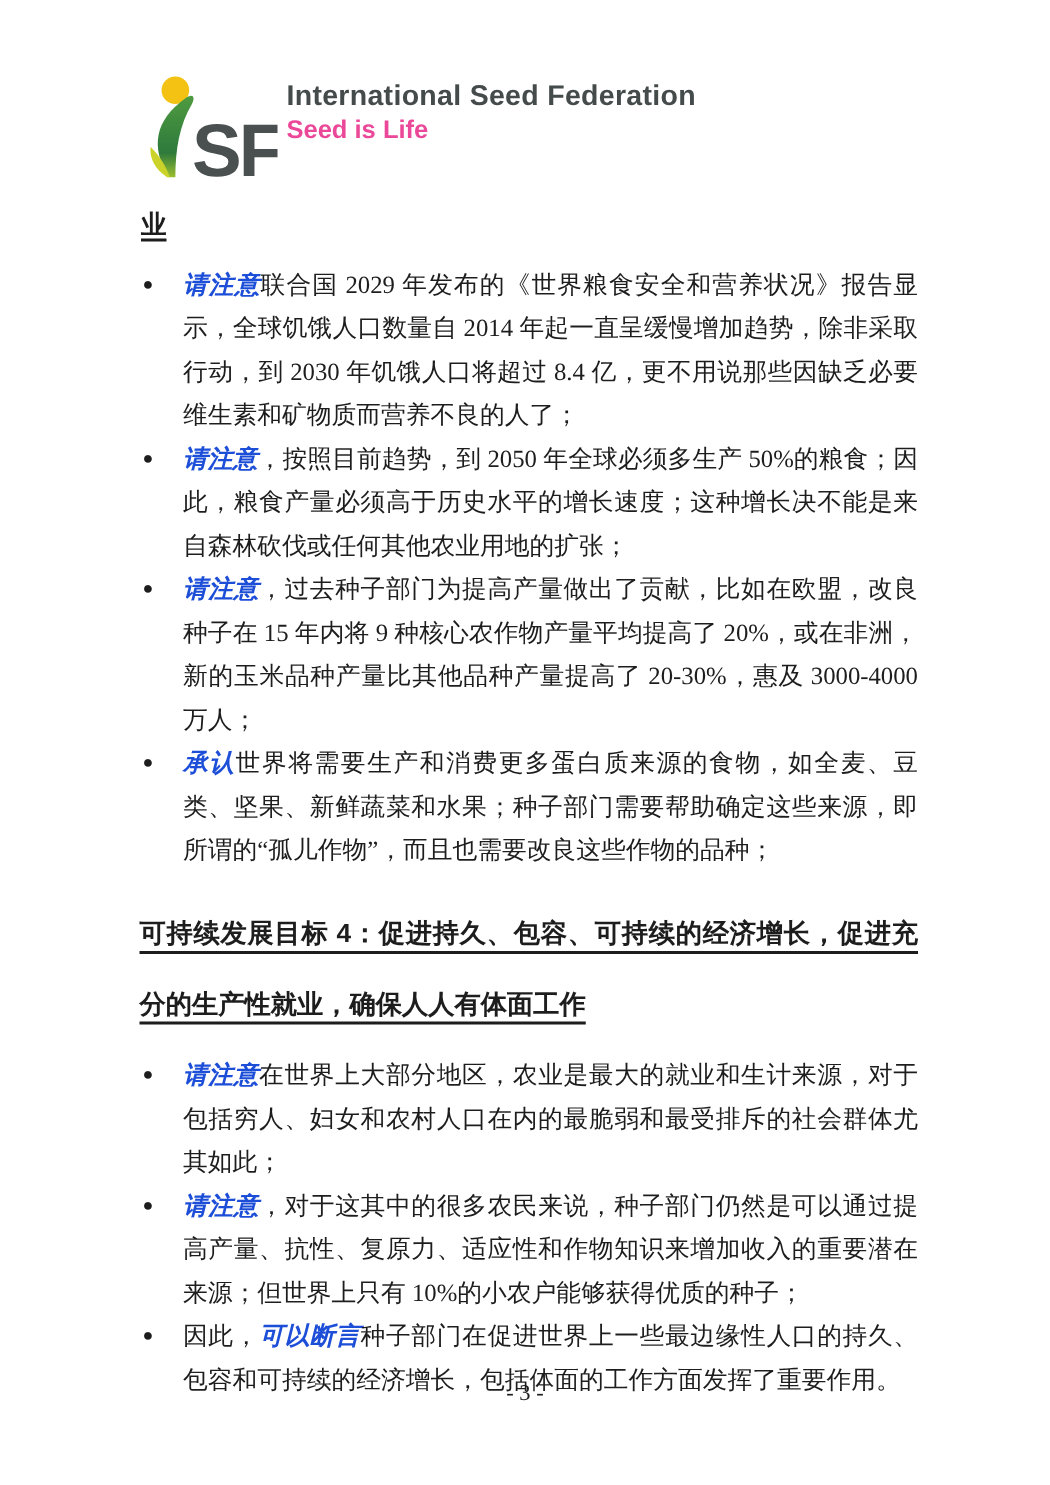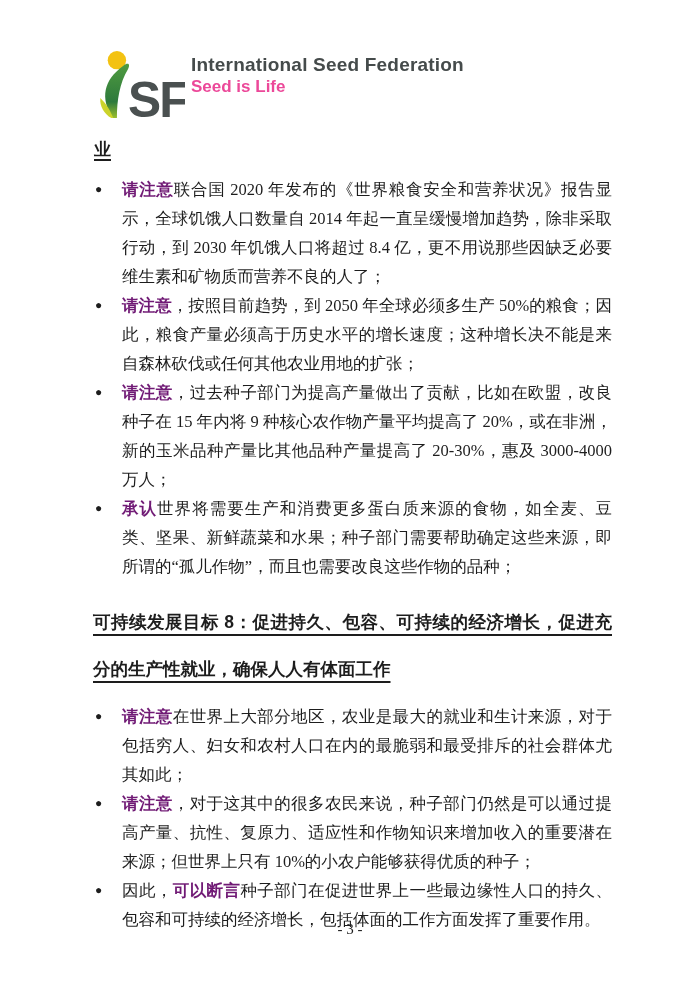--- a/index.html
+++ b/index.html
@@ -56,21 +56,21 @@
     font-size:16.5px;
     line-height:29px;
     text-align:justify;
   }
   .bullet-marker{
     position:absolute;
     left:2px;top:0;
     font-size:12px;
     line-height:29px;
   }
-  .b{font-weight:700;color:#701a75;}
+  .b{font-weight:700;color:#1d4ed8;font-style:italic;}
   .section-heading{
     font-family:"Liberation Sans","DejaVu Sans",sans-serif;
     font-weight:700;
     font-size:17.5px;
     line-height:47px;
     text-align:justify;
     text-decoration:underline;
     text-decoration-thickness:1.5px;
     text-underline-offset:6px;
     margin:18px 0 4px 0;
@@ -110,27 +110,27 @@
         <div class="logo-org">International Seed Federation</div>
         <div class="logo-tagline">Seed is Life</div>
       </div>
     </div>
   </div>
 
   <div class="content">
     <div class="lead-heading">业</div>
 
     <ul class="bullets">
-        <li><span class="bullet-marker">●</span><span><span class="b">请注意</span><span>联合国 2020 年发布的《世界粮食安全和营养状况》报告显示，全球饥饿人口数量自 2014 年起一直呈缓慢增加趋势，除非采取行动，到 2030 年饥饿人口将超过 8.4 亿，更不用说那些因缺乏必要维生素和矿物质而营养不良的人了；</span></span></li>
+        <li><span class="bullet-marker">●</span><span><span class="b">请注意</span><span>联合国 2029 年发布的《世界粮食安全和营养状况》报告显示，全球饥饿人口数量自 2014 年起一直呈缓慢增加趋势，除非采取行动，到 2030 年饥饿人口将超过 8.4 亿，更不用说那些因缺乏必要维生素和矿物质而营养不良的人了；</span></span></li>
         <li><span class="bullet-marker">●</span><span><span class="b">请注意</span><span>，按照目前趋势，到 2050 年全球必须多生产 50%的粮食；因此，粮食产量必须高于历史水平的增长速度；这种增长决不能是来自森林砍伐或任何其他农业用地的扩张；</span></span></li>
         <li><span class="bullet-marker">●</span><span><span class="b">请注意</span><span>，过去种子部门为提高产量做出了贡献，比如在欧盟，改良种子在 15 年内将 9 种核心农作物产量平均提高了 20%，或在非洲，新的玉米品种产量比其他品种产量提高了 20-30%，惠及 3000-4000 万人；</span></span></li>
         <li><span class="bullet-marker">●</span><span><span class="b">承认</span><span>世界将需要生产和消费更多蛋白质来源的食物，如全麦、豆类、坚果、新鲜蔬菜和水果；种子部门需要帮助确定这些来源，即所谓的“孤儿作物”，而且也需要改良这些作物的品种；</span></span></li>
       </ul>
 
-    <div class="section-heading">可持续发展目标 8：促进持久、包容、可持续的经济增长，促进充分的生产性就业，确保人人有体面工作</div>
+    <div class="section-heading">可持续发展目标 4：促进持久、包容、可持续的经济增长，促进充分的生产性就业，确保人人有体面工作</div>
 
     <ul class="bullets second">
         <li><span class="bullet-marker">●</span><span><span class="b">请注意</span><span>在世界上大部分地区，农业是最大的就业和生计来源，对于包括穷人、妇女和农村人口在内的最脆弱和最受排斥的社会群体尤其如此；</span></span></li>
         <li><span class="bullet-marker">●</span><span><span class="b">请注意</span><span>，对于这其中的很多农民来说，种子部门仍然是可以通过提高产量、抗性、复原力、适应性和作物知识来增加收入的重要潜在来源；但世界上只有 10%的小农户能够获得优质的种子；</span></span></li>
         <li><span class="bullet-marker">●</span><span><span>因此，</span><span class="b">可以断言</span><span>种子部门在促进世界上一些最边缘性人口的持久、包容和可持续的经济增长，包括体面的工作方面发挥了重要作用。</span></span></li>
       </ul>
   </div>
 
   <div class="footer">
     <span>- 3 -</span>

